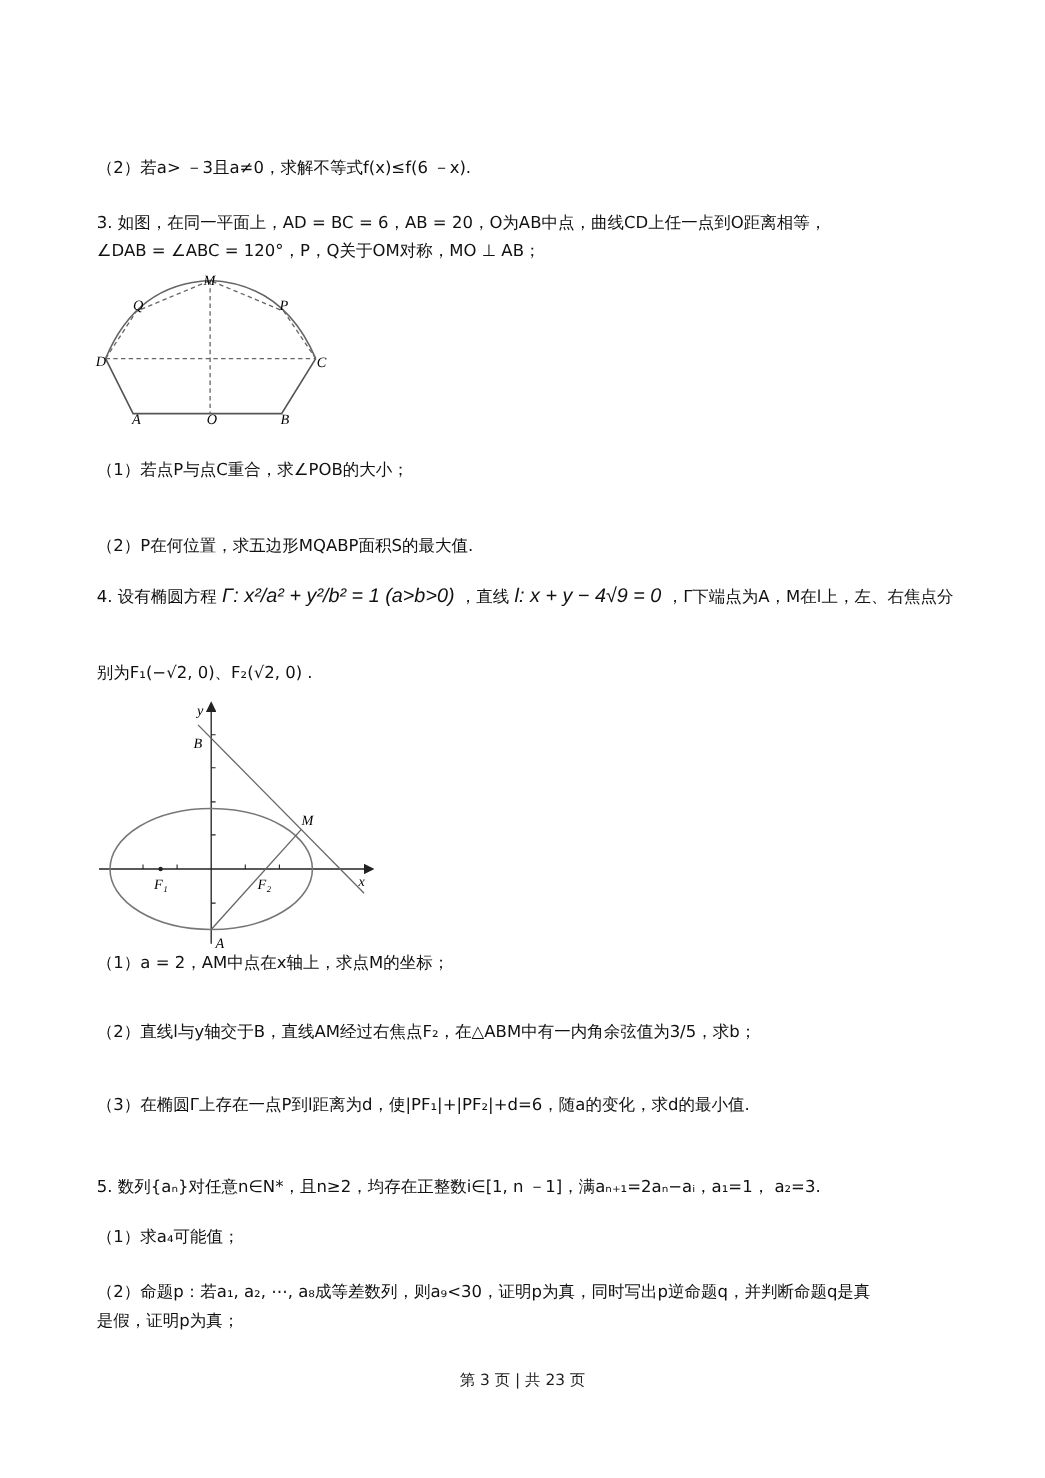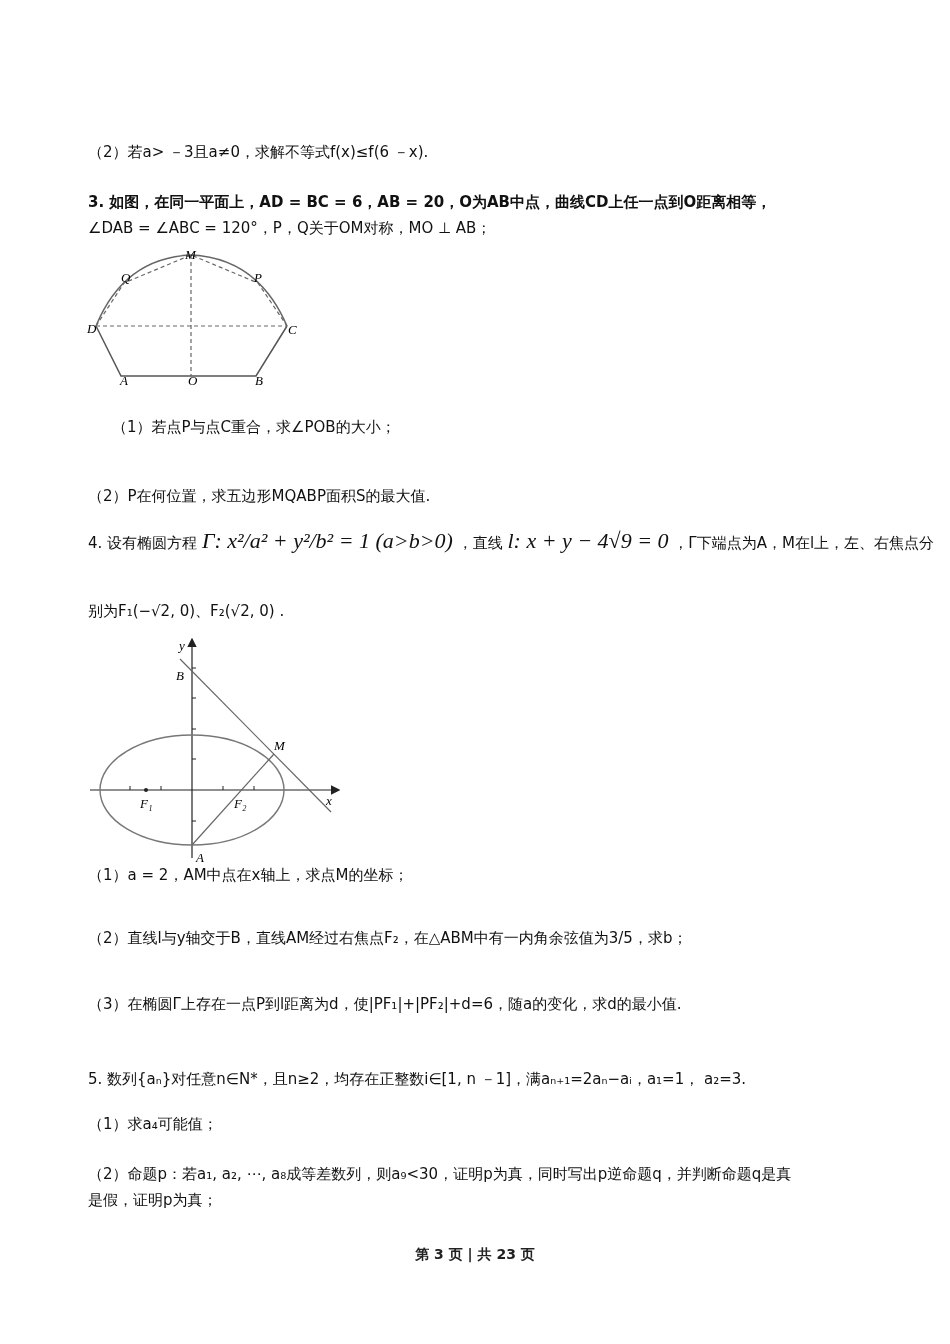--- a/index.html
+++ b/index.html
@@ -1,47 +1,47 @@
 <!DOCTYPE html>
 <html><head>
 <meta charset="utf-8">
 <style>
   html, body { margin:0; padding:0; background:#fff; }
   body { width:950px; height:1344px; position:relative; overflow:hidden;
          font-family:"DejaVu Sans","Liberation Sans",sans-serif; color:#111; font-size:15px; }
   .line { position:absolute; left:88px; white-space:nowrap; line-height:22px; }
-  .m { font-family:Liberation Serif, serif; font-style:italic; font-size:22px; }
-  .footer { position:absolute; top:1246px; left:0; width:950px; text-align:center; font-size:14px; color:#222;font-weight:bold; }
+  .m { font-family:Liberation Sans, sans-serif; font-style:italic; font-size:18px; }
+  .footer { position:absolute; top:1246px; left:0; width:950px; text-align:center; font-size:14px; color:#222; }
   svg text { font-family:"Liberation Serif",serif; font-style:italic; }
 </style>
 </head>
 <body>
 
 <div class="line" style="top:141px;">（2）若a&gt; －3且a≠0，求解不等式f(x)≤f(6 －x).</div>
 
-<div class="line" style="top:191px;font-weight:bold;">3. 如图，在同一平面上，AD = BC = 6，AB = 20，O为AB中点，曲线CD上任一点到O距离相等，</div>
+<div class="line" style="top:191px;">3. 如图，在同一平面上，AD = BC = 6，AB = 20，O为AB中点，曲线CD上任一点到O距离相等，</div>
 <div class="line" style="top:217px;text-align:right;">∠DAB = ∠ABC = 120°，P，Q关于OM对称，MO ⊥ AB；</div>
 
 <svg style="position:absolute;left:84px;top:248px;" width="230" height="142" viewBox="0 0 230 142">
   <path d="M12,78 Q40,10 107,7 Q174,10 203,78" fill="none" stroke="#666" stroke-width="1.5"></path>
   <polyline points="12,78 37,128 172,128 203,78" fill="none" stroke="#555" stroke-width="1.5"></polyline>
   <polyline points="12,78 40,35 107,7 174,35 203,78" fill="none" stroke="#666" stroke-width="1.2" stroke-dasharray="4,3"></polyline>
   <line x1="12" y1="78" x2="203" y2="78" stroke="#666" stroke-width="1.2" stroke-dasharray="4,3"></line>
   <line x1="107" y1="7" x2="107" y2="128" stroke="#666" stroke-width="1.2" stroke-dasharray="4,3"></line>
   <text x="101" y="11" font-size="13">M</text>
   <text x="37" y="34" font-size="13">Q</text>
   <text x="170" y="34" font-size="13">P</text>
   <text x="3" y="85" font-size="13">D</text>
   <text x="204" y="86" font-size="13">C</text>
   <text x="36" y="137" font-size="13">A</text>
   <text x="104" y="137" font-size="13">O</text>
   <text x="171" y="137" font-size="13">B</text>
 </svg>
 
-<div class="line" style="top:416px;margin-left:24px;">（1）若点P与点C重合，求∠POB的大小；</div>
+<div class="line" style="top:416px;">（1）若点P与点C重合，求∠POB的大小；</div>
 <div class="line" style="top:485px;">（2）P在何位置，求五边形MQABP面积S的最大值.</div>
 
 <div class="line" style="top:530px;">
   <span>4. 设有椭圆方程</span>
   <span class="m">Γ: x²/a² + y²/b² = 1 (a&gt;b&gt;0)</span>
   <span>，直线</span>
   <span class="m">l: x + y − 4√9 = 0</span>
   <span>，Γ下端点为A，M在l上，左、右焦点分</span>
 </div>
 <div class="line" style="top:600px;">别为F₁(−√2, 0)、F₂(√2, 0) .</div>

